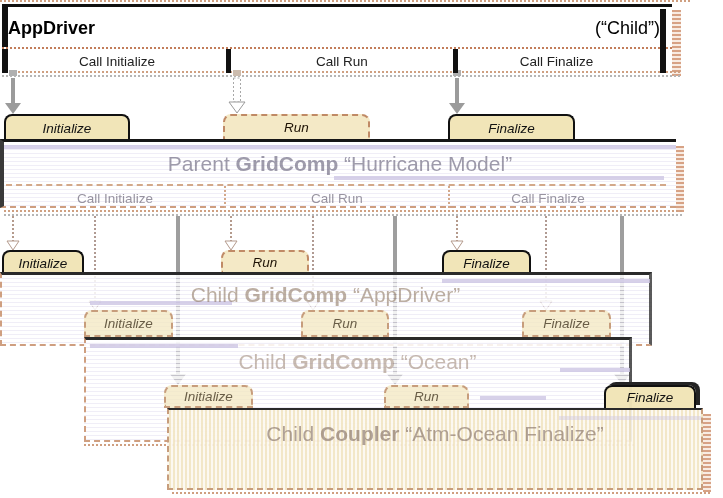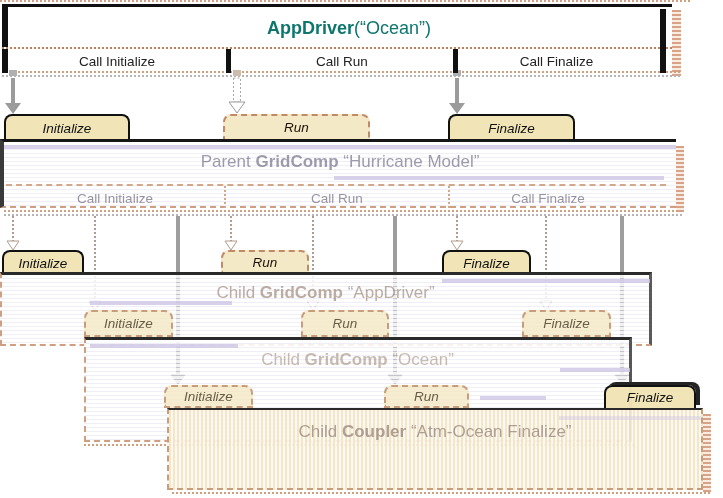--- a/index.html
+++ b/index.html
@@ -4,22 +4,22 @@
 <style>
   html,body{margin:0;padding:0;background:#fff;}
   #canvas{position:relative;width:723px;height:498px;background:#fff;overflow:hidden;
           font-family:"Liberation Sans","DejaVu Sans",sans-serif;}
   .abs{position:absolute;}
   
   .appdriver{left:2px;top:4px;width:670px;height:66px;background:#fff;
              border-top:3px solid #111;box-sizing:border-box;z-index:7;}
   .ad-leftbar{left:0;top:0;width:6px;height:66px;background:#111;}
   .ad-rightbar{left:658px;top:2px;width:6px;height:64px;background:#111;}
-  .ad-title{left:6px;top:3px;width:652px;height:36px;display:flex;align-items:center;justify-content:center;
-            font-size:18px;color:#0f766e;padding-left:15px;}
+  .ad-title{left:6px;top:3px;width:652px;height:36px;display:flex;align-items:center;justify-content:space-between;
+            font-size:18px;color:#000000;}
   .ad-divider{left:0;top:40px;width:670px;height:2px;
               background:repeating-linear-gradient(90deg,#c27d5a 0 2px,#fff 2px 4px);}
   .ad-callrow{left:6px;top:42px;width:652px;height:24px;display:flex;}
   .ad-cell{display:flex;align-items:center;justify-content:center;font-size:13.5px;color:#222;}
   .ad-sep{width:5px;background:#111;height:24px;}
   .bevel{background:repeating-linear-gradient(180deg,#d7a285 0 2px,#f8ece3 2px 4px);}
   .dash-h{height:2px;background:repeating-linear-gradient(90deg,#cf9f80 0 2px,rgba(255,255,255,0) 2px 4px);}
   .dash-gray{height:2px;background:repeating-linear-gradient(90deg,#b5b5b5 0 2px,rgba(255,255,255,0) 2px 4px);}
   
   .tab{box-sizing:border-box;height:27px;border:2px solid #111;border-bottom:none;
@@ -29,39 +29,39 @@
   .tab.dashed{border:2px dashed #c08a66;color:#1d1205;background:rgba(243,231,192,0.9);}
   .tab.washed{border:2px dashed #c79d7c;color:rgba(50,38,18,0.72);background:rgba(243,231,192,0.75);}
   
   .comp{box-sizing:border-box;
         background:repeating-linear-gradient(180deg,rgba(255,255,255,0.85) 0 3px,rgba(228,224,240,0.55) 3px 4px);}
   .comp.parent{border-top:3px solid #161616;border-left:4px solid #3a3a3a;
                border-bottom:2px dashed #cf9f80;z-index:7;}
   .comp.child{border:2px dashed #cf9f80;border-top:3px solid #2a2a2a;}
   .comp.wheat{background:repeating-linear-gradient(90deg,rgba(242,230,198,0.96) 0 2px,rgba(252,248,240,0.92) 2px 4px);
               border:2px dashed #c79d7c;border-top:2px solid #2a2a2a;}
-  .ctitle{width:100%;text-align:center;font-size:17px;position:absolute;left:0;}
+  .ctitle{width:100%;text-align:center;font-size:21px;position:absolute;left:0;}
   .lstripe{position:absolute;background:rgba(205,197,228,0.8);height:4px;}
   .p-callrow{position:absolute;left:2px;top:42px;width:660px;height:24px;display:flex;
              border-top:2px dashed #d3a88a;}
   .p-cell{display:flex;align-items:center;justify-content:center;font-size:13.5px;
           color:rgba(88,82,102,0.62);}
   .p-sep{width:2px;height:24px;background:repeating-linear-gradient(180deg,#d3a88a 0 2px,rgba(255,255,255,0) 2px 4px);}
   svg.flow{position:absolute;left:0;top:0;width:723px;height:498px;pointer-events:none;}
 </style>
 </head>
 <body>
 
 <div id="canvas">
 
   <div class="abs appdriver">
     <div class="abs ad-leftbar"></div>
     <div class="abs ad-title">
       <span style="font-weight:bold">AppDriver</span>
-        <span> (“Ocean”)</span>
+        <span> (“Child”)</span>
     </div>
     <div class="abs ad-divider"></div>
     <div class="abs ad-callrow">
       <div class="ad-cell" style="width:218px">Call Initialize</div>
       <div class="ad-sep"></div>
       <div class="ad-cell" style="width:222px">Call Run</div>
       <div class="ad-sep"></div>
       <div class="ad-cell" style="width:197px">Call Finalize</div>
     </div>
     <div class="abs ad-rightbar"></div>

